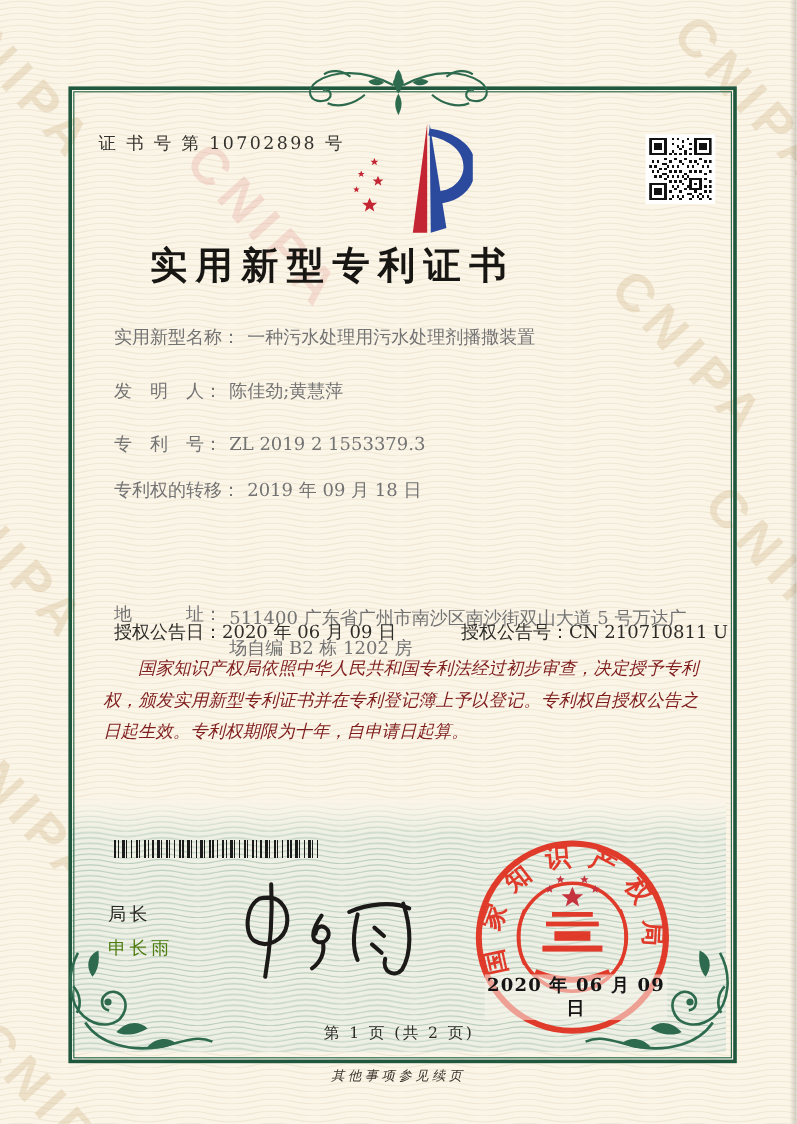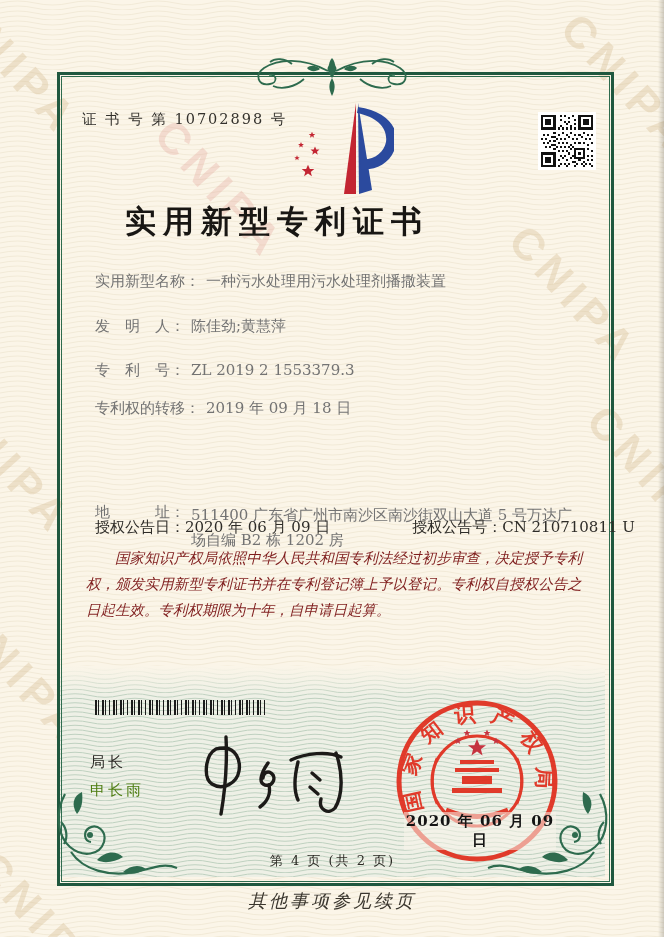--- a/index.html
+++ b/index.html
@@ -25,21 +25,21 @@
   .certno{position:absolute;left:82px;top:110px;font-size:14.5px;letter-spacing:2px;color:#33312c;}
   .logo{position:absolute;left:294px;top:100px;width:100px;height:97px;}
   .qr{position:absolute;left:538px;top:112px;width:58px;height:58px;background:#fff;padding:3px;box-sizing:border-box;}
   .title{position:absolute;left:57px;top:201px;width:440px;text-align:center;font-size:31px;
          font-weight:bold;letter-spacing:7px;color:#181613;}
   .frow{position:absolute;left:95px;font-size:15px;color:#737373;white-space:nowrap;}
   .frow .lab{display:inline-block;vertical-align:top;}
   .frow .val{display:inline-block;vertical-align:top;margin-left:6px;}
   .frow.addr{white-space:normal;margin-top:28px;}
   .frow.addr .val{width:384px;line-height:1.65;}
-  .grant{position:absolute;left:95px;top:518px;font-size:15px;display:flex;gap:82px;white-space:nowrap;}
+  .grant{position:absolute;left:95px;top:518px;font-size:15px;display:flex;gap:54px;white-space:nowrap;}
   .paras{position:absolute;left:86px;top:546px;width:496px;font-size:14.5px;line-height:1.78;
          color:#7f1d1d;font-style:italic;}
   .paras p{margin:0;text-indent:2em;text-align:justify;}
   
   .band{position:absolute;left:60px;top:666px;width:545px;height:211px;z-index:2;overflow:hidden;}
   .band .fade{position:absolute;left:0;top:0;right:0;height:30px;
               background:linear-gradient(180deg,#fbf5e8 0%,rgba(251,245,232,0) 100%);}
   .barcode{position:absolute;left:95px;top:700px;width:170px;height:15px;z-index:5;
     background:repeating-linear-gradient(90deg,#1b1b1b 0 2px,rgba(0,0,0,0) 2px 3px,#1b1b1b 3px 4px,
     rgba(0,0,0,0) 4px 7px,#1b1b1b 7px 9px,rgba(0,0,0,0) 9px 10px,#1b1b1b 10px 11px,
@@ -49,21 +49,21 @@
   .sig-name{position:absolute;left:90px;top:781px;font-size:15px;letter-spacing:3px;z-index:5;
             font-family:"Liberation Sans",sans-serif;color:#4d7c0f;}
   .sig-svg{position:absolute;left:188px;top:733px;width:162px;height:86px;z-index:5;}
   .seal{position:absolute;left:392px;top:696px;width:170px;height:170px;z-index:5;opacity:.92;}
   .seal-date{position:absolute;left:404px;top:812px;width:152px;text-align:center;z-index:6;
              font-size:15px;font-weight:bold;color:#141414;letter-spacing:1px;
              background:rgba(248,244,233,.55);}
   .pageinfo{position:absolute;left:57px;top:852px;width:551px;text-align:center;z-index:5;
             font-size:13px;letter-spacing:2px;color:#2c2a25;}
   .footnote{position:absolute;left:0;top:889px;width:664px;text-align:center;z-index:5;
-            font-size:18px;letter-spacing:3px;color:#3a362e;font-style:italic;}
+            font-size:11px;letter-spacing:3px;color:#3a362e;font-style:italic;}
   .scan-edge{position:absolute;right:0;top:0;width:6px;height:100%;z-index:7;
              background:linear-gradient(90deg,rgba(0,0,0,0),rgba(120,118,110,.35));}
 </style>
 </head>
 <body>
 
 <div class="stage">
 
   <svg class="page-waves" width="664" height="937">
     <defs>
@@ -252,18 +252,18 @@
         <rect x="63" y="72" width="44" height="4" stroke="none"></rect>
         <rect x="70" y="80" width="30" height="8" stroke="none"></rect>
         <rect x="60" y="92" width="50" height="5" stroke="none"></rect>
         <path d="M54,114 Q85,127 116,114" fill="none" stroke-width="5"></path>
         <path d="M45,62 Q36,85 45,108" fill="none" stroke-width="2.5"></path>
         <path d="M125,62 Q134,85 125,108" fill="none" stroke-width="2.5"></path>
       </g>
     </svg>
     <div class="seal-date">2020 年 06 月 09 日</div>
 
-    <div class="pageinfo">第 4 页 (共 2 页)</div>
+    <div class="pageinfo">第 1 页 (共 2 页)</div>
     <div class="footnote">其他事项参见续页</div>
   </div>
 
   <div class="scan-edge"></div>
 </div>
 
 </body></html>

